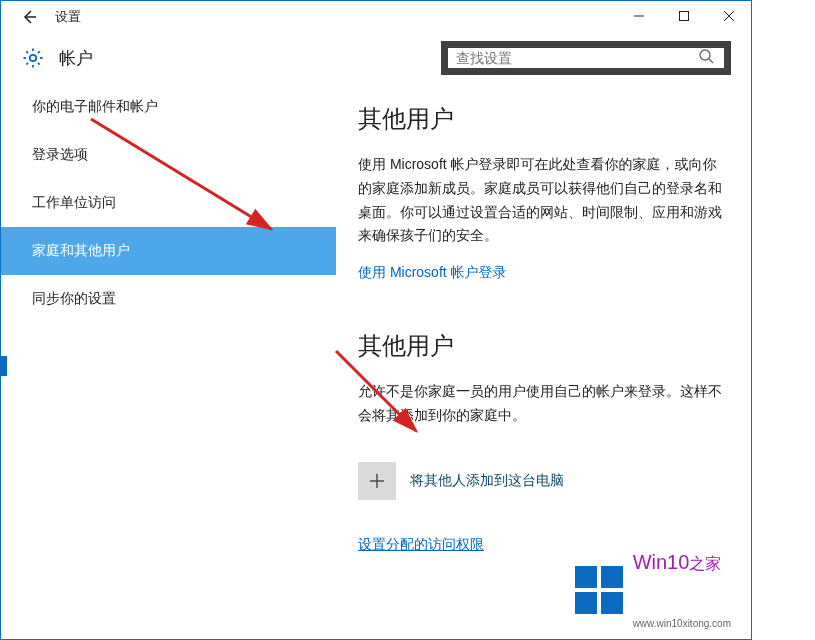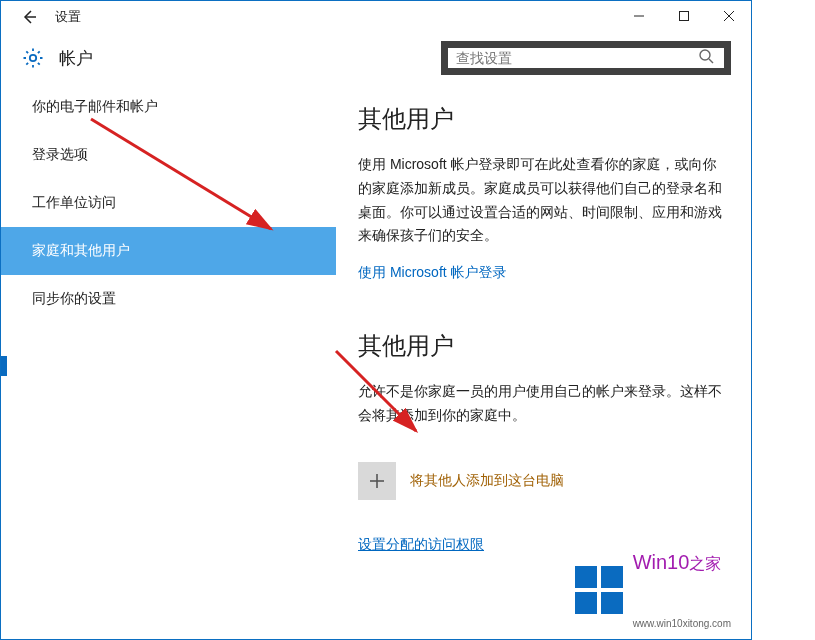--- a/index.html
+++ b/index.html
@@ -33,21 +33,21 @@
   
   .content { flex: 1; padding: 20px 28px 0 22px; }
   .section-h { font-size: 24px; color: #222; margin-bottom: 18px; font-weight: 400; }
   .para { font-size: 14px; line-height: 1.7; color: #222; }
   .link { color: #0067c0; font-size: 14px; margin-top: 16px; display: inline-block; cursor: pointer; }
   .section2 { margin-top: 48px; }
 
   .add-row { display: flex; align-items: center; margin-top: 34px; cursor: pointer; }
   .plus-box { width: 38px; height: 38px; background: #d9d9d9; display: flex; align-items: center; justify-content: center; margin-right: 14px; }
   .plus-box svg { stroke: #555; }
-  .add-label { font-size: 14px; color: #a16207; }
+  .add-label { font-size: 14px; color: #0c4a6e; }
 
   .link2 { margin-top: 36px; text-decoration: underline; }
 
   
   .arrow-svg { position: absolute; pointer-events: none; }
 
   
   .watermark { position: absolute; right: 20px; bottom: 10px; display: flex; align-items: center; }
   .wm-logo { width: 48px; height: 48px; display: grid; grid-template-columns: 1fr 1fr; grid-template-rows: 1fr 1fr; gap: 4px; }
   .wm-logo div { background: #0a6bc0; }

